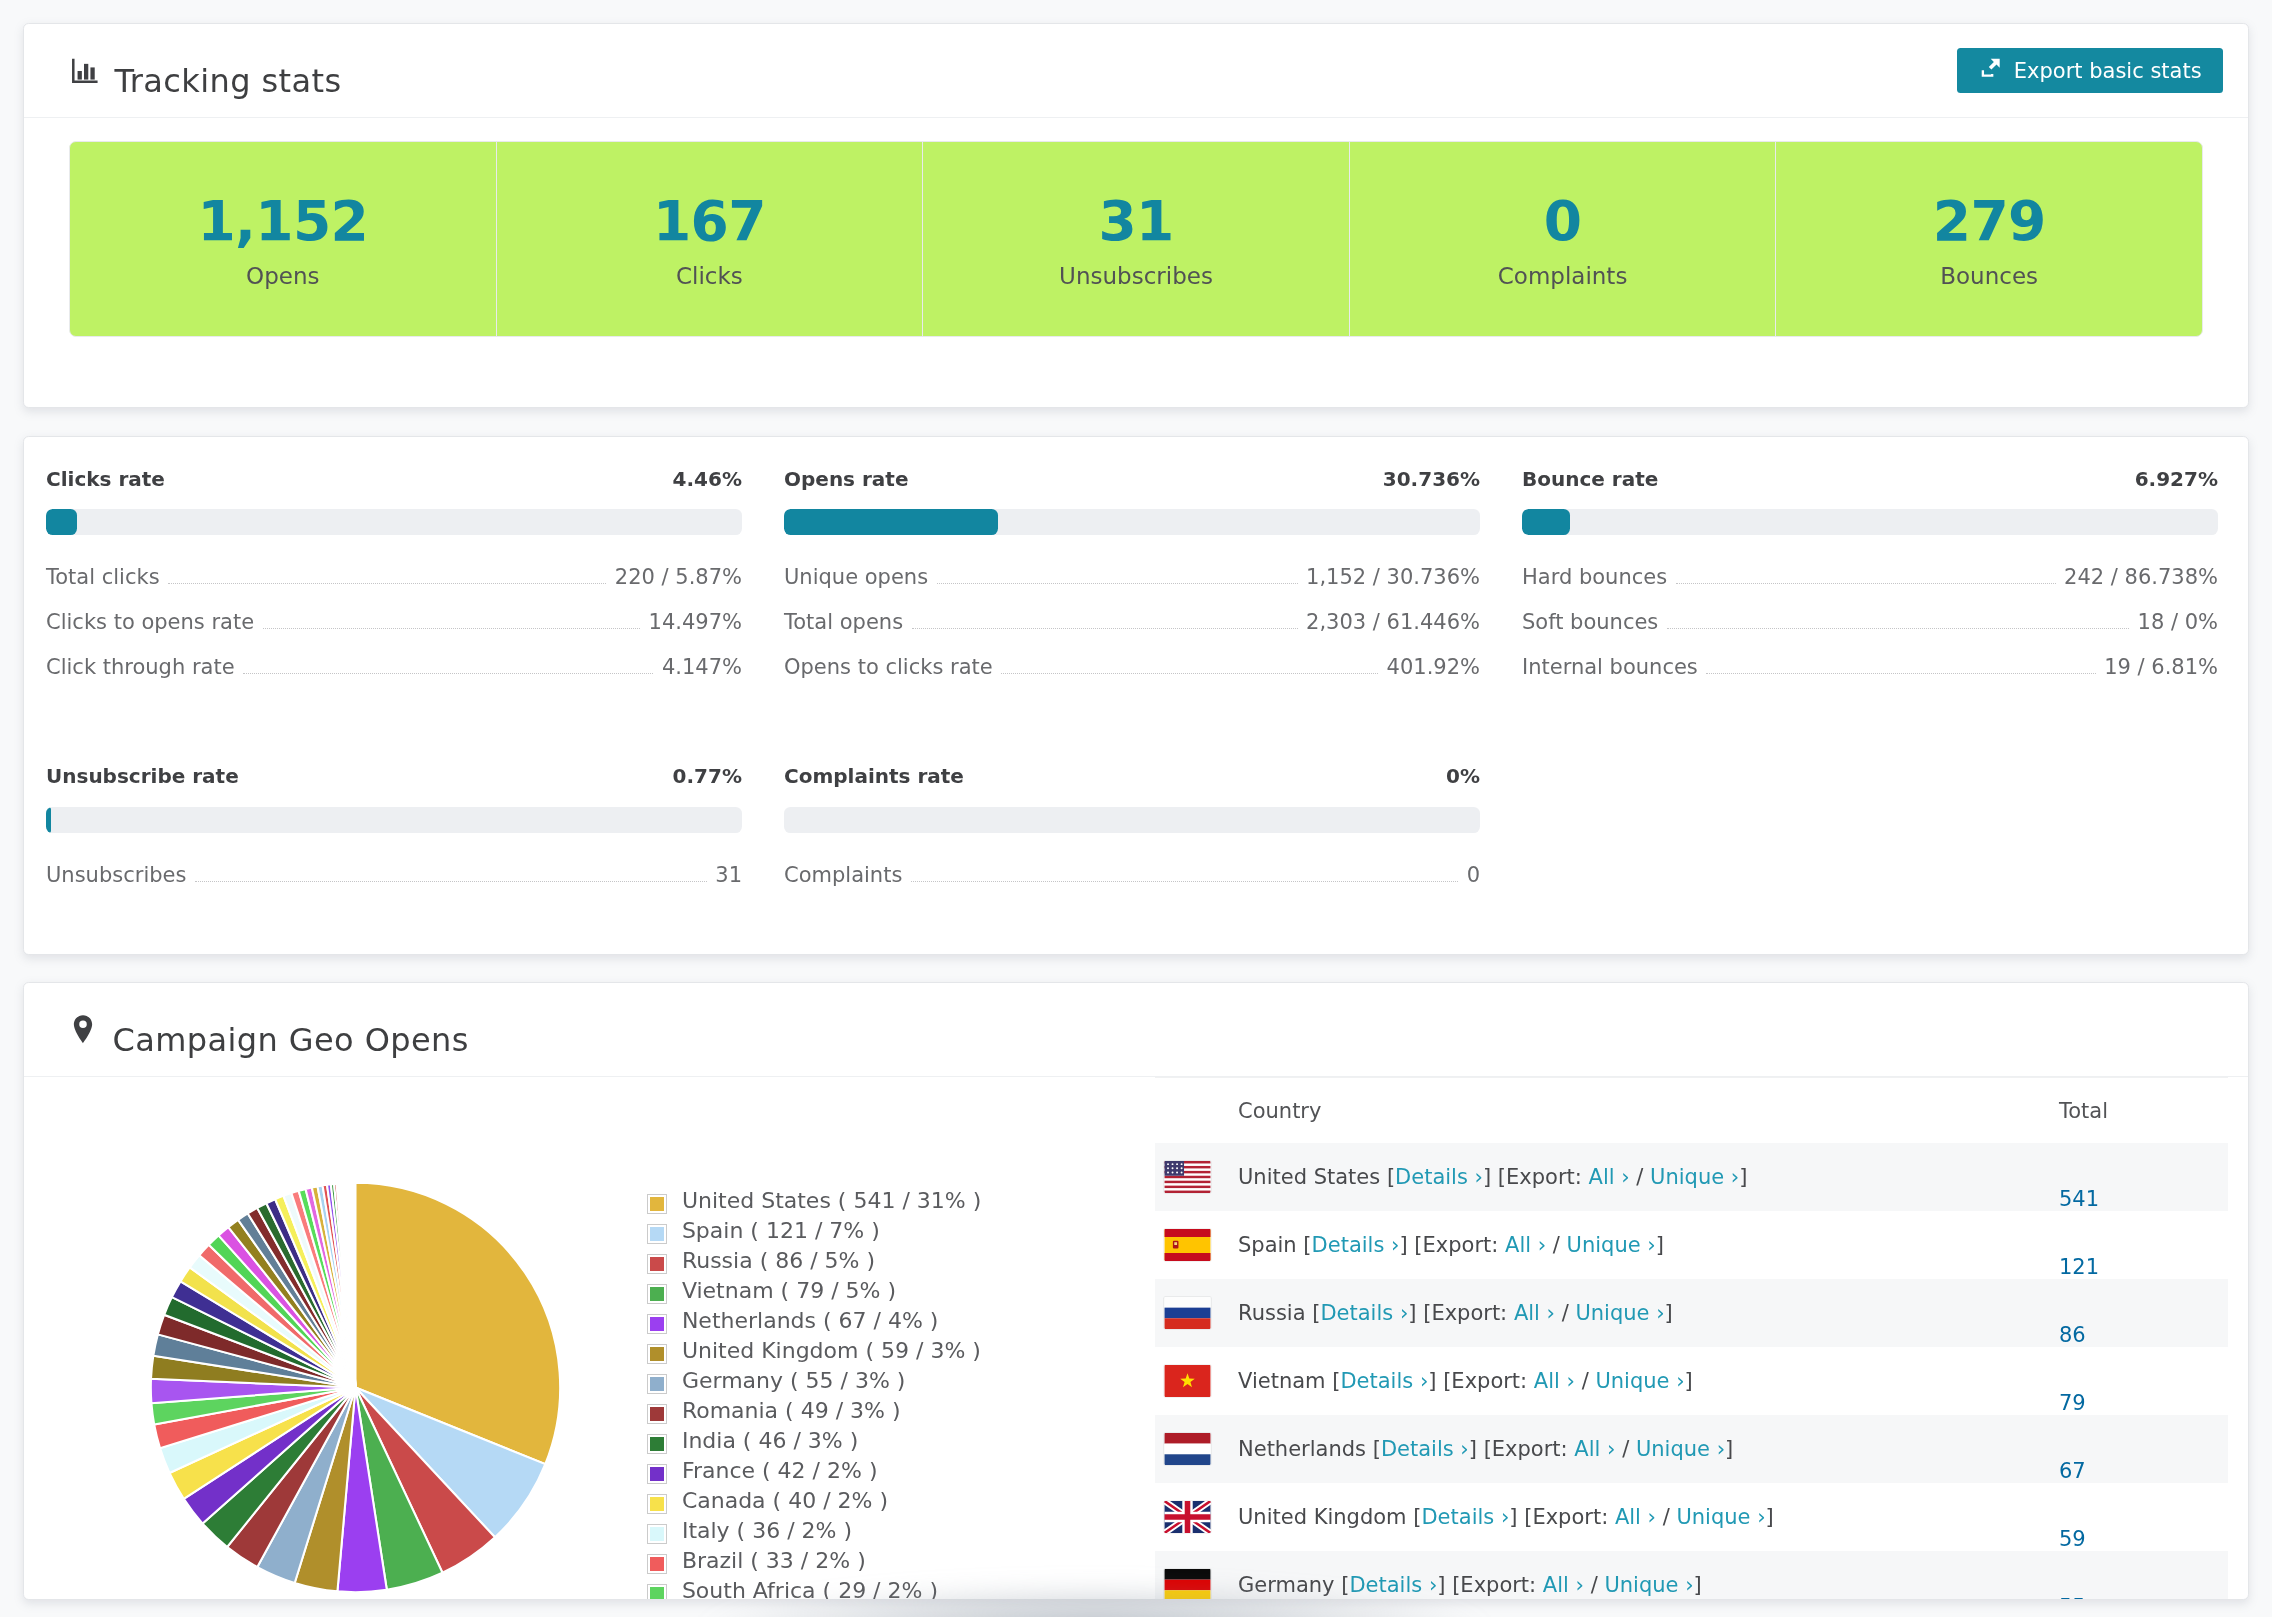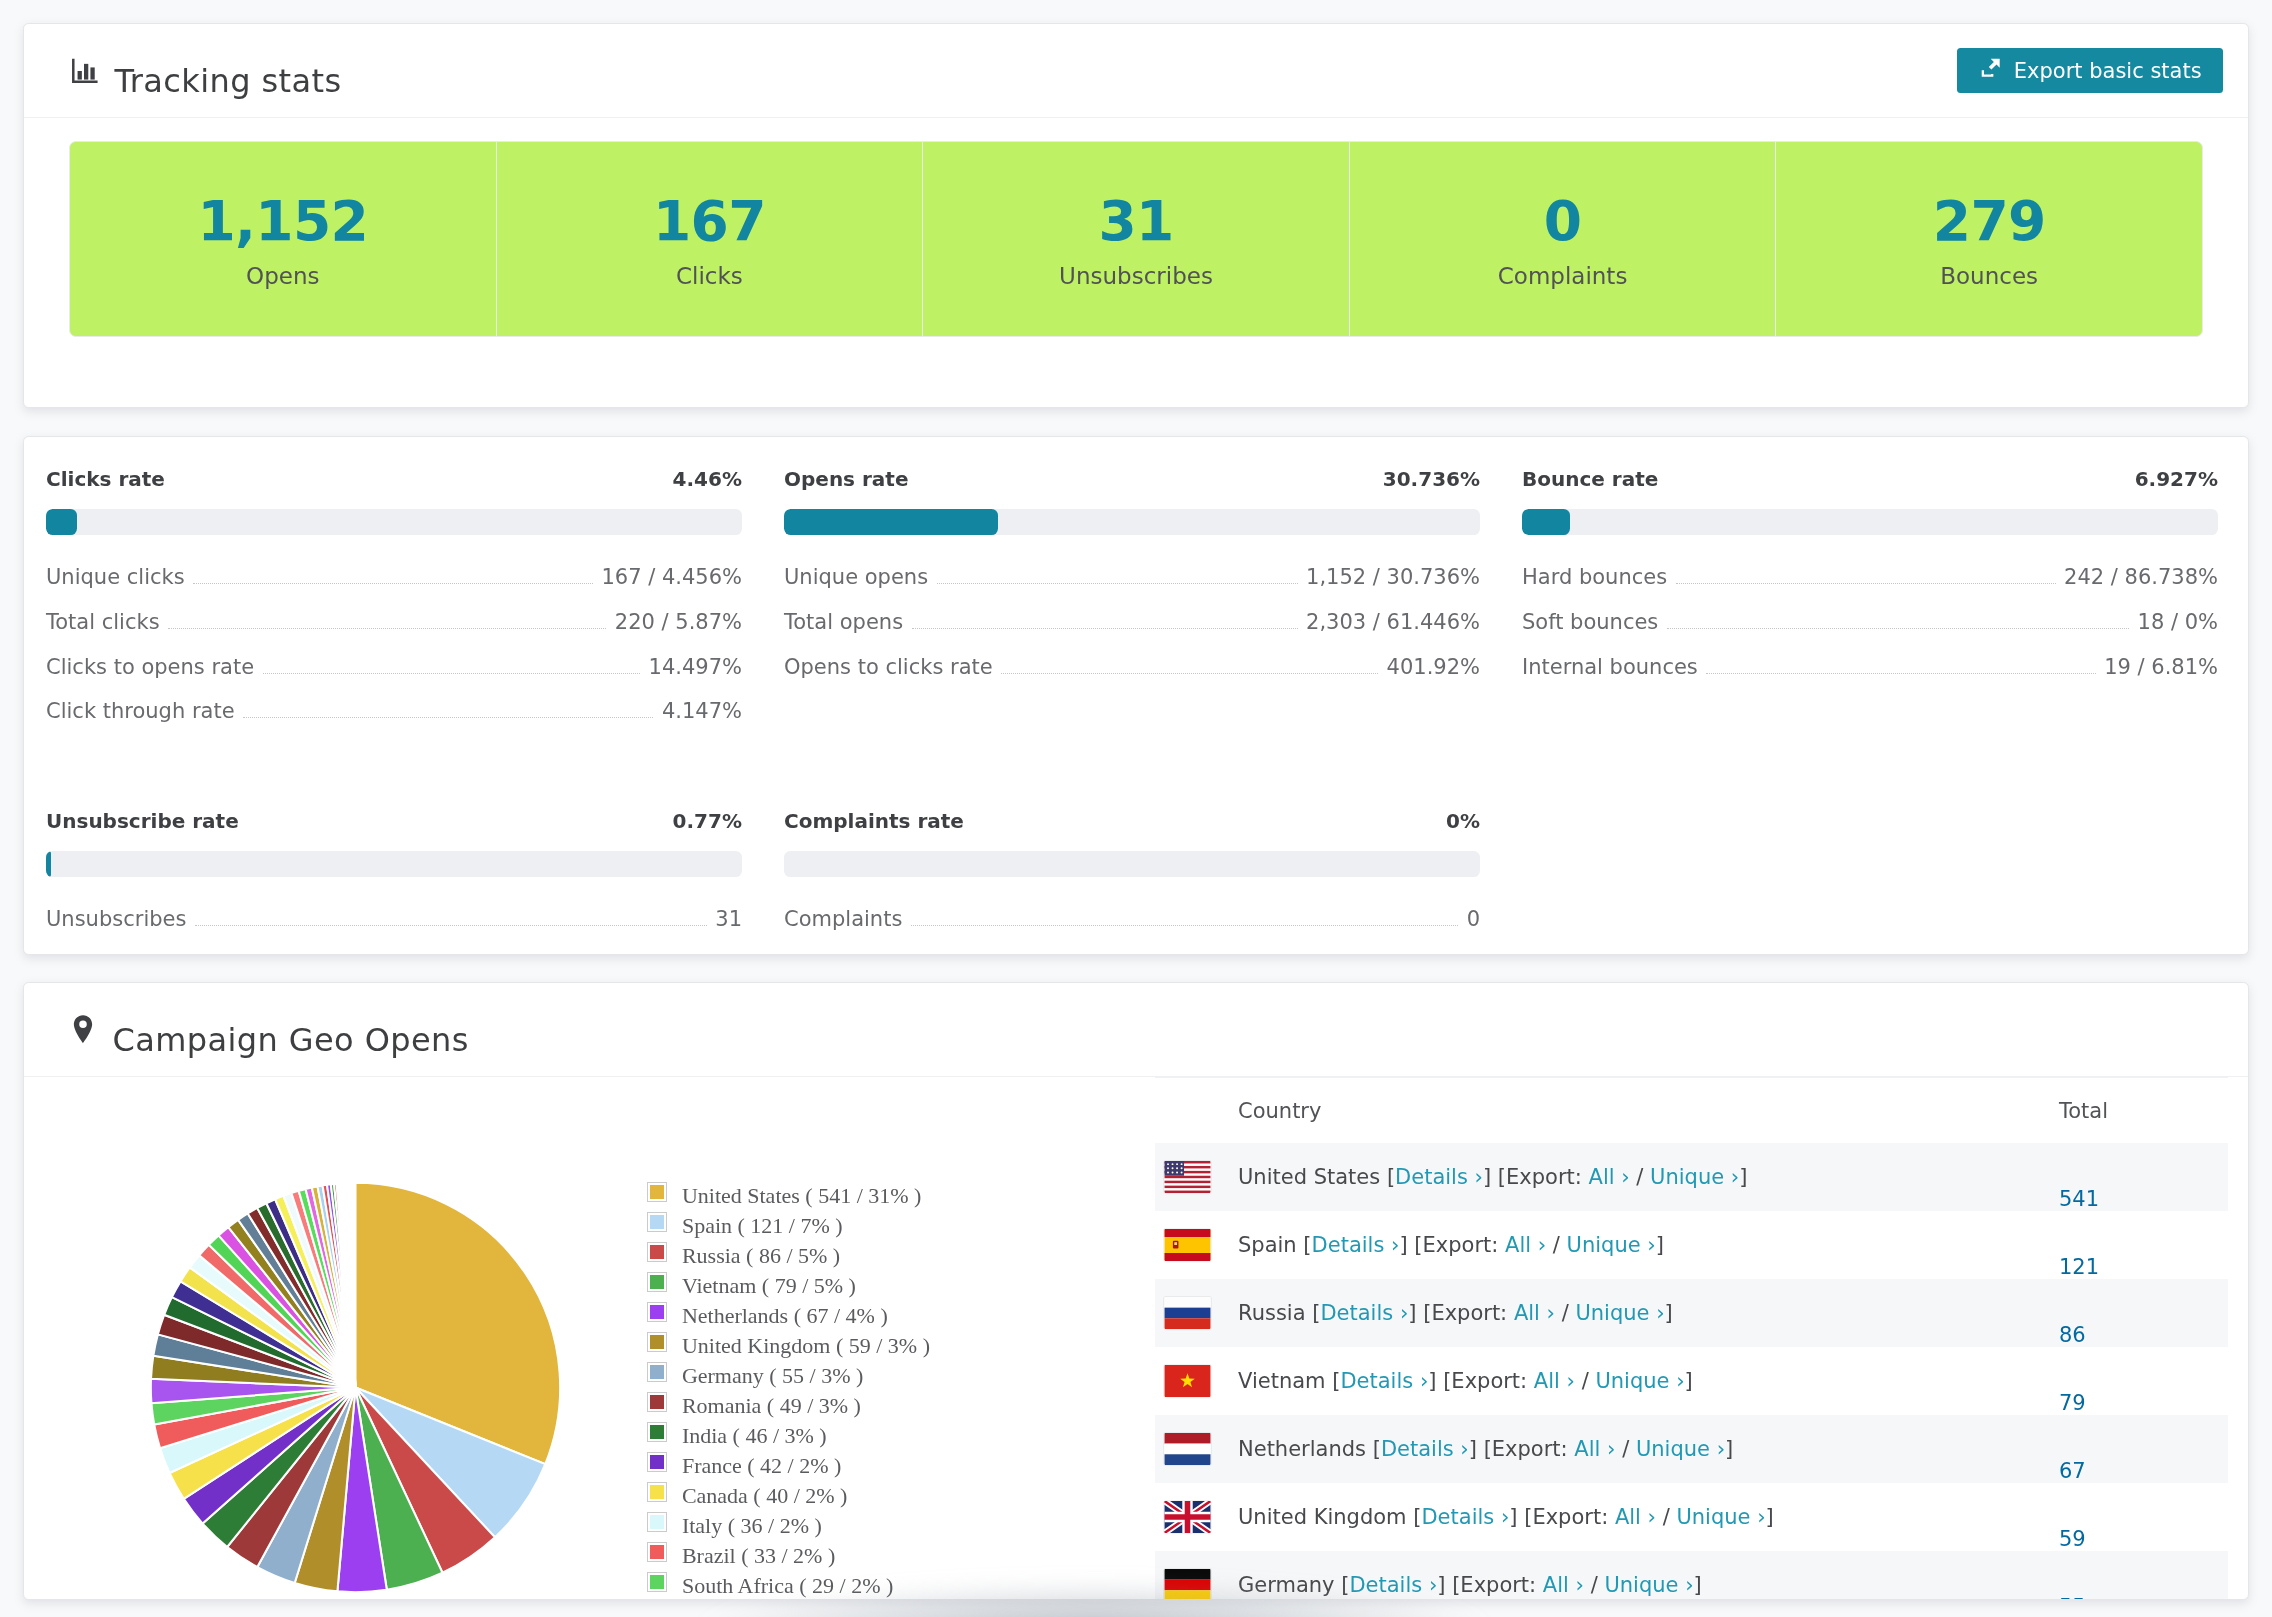--- a/index.html
+++ b/index.html
@@ -40,21 +40,21 @@
   .rate-bar { height:26px; background:#edeff2; border-radius:6.4px; margin:18.4px 0 30px; overflow:hidden; }
   .rate-fill { height:100%; background:#1286A0; border-radius:6.4px; }
   .rrow { display:flex; align-items:baseline; font-size:21px; color:#696a6d; margin-bottom:20px; }
   .rlead { flex:1; border-bottom:1.4px dotted #c5c5c7; margin:0 8.5px 5.6px; min-width:28px; }
   .rval { white-space:nowrap; }
 
   
   .geo-body { position:relative; height:524px; }
   #pie { position:absolute; left:120px; top:99px; }
   #legend { position:absolute; left:624px; top:106px; list-style:none; }
-  .legend-item { display:flex; align-items:flex-start; height:30px; font-size:22px; color:#5a5b5e;font-family:Liberation Serif, serif; }
+  .legend-item { display:flex; align-items:flex-end; height:30px; font-size:22px; color:#5a5b5e; }
   .swatch { width:18.4px; height:18.4px; border:2.1px solid #fff; outline:0.7px solid #cbcbcb;
             margin-right:15.5px; flex:none; }
 
   .geo-table { position:absolute; left:1131px; top:0; width:1073px; font-size:21px; }
   .geo-thead { position:relative; height:66px; border-top:0.7px solid #f0f1f2; color:#525356; }
   .geo-thead span { position:absolute; top:50%; transform:translateY(-50%); }
   .geo-thead .country-h { left:83px; }
   .geo-thead .total-h { left:904px; }
   .geo-row { position:relative; height:68px; }
   .geo-row:nth-child(odd) { background:#f6f7f8; }
@@ -123,25 +123,20 @@
   <section class="card card2">
     <div id="rates-grid">
         <div>
           <div class="rate-head">
        <span>Clicks rate</span>
        <span>4.46%</span>
           </div>
      <div class="rate-bar">
        <div class="rate-fill" style="width:4.46%"></div>
           </div>
-          <div class="rrow">
-       <span>Unique clicks</span>
-       <span class="rlead"></span>
-       <span class="rval">167 / 4.456%</span>
-     </div>
           <div class="rrow">
        <span>Total clicks</span>
        <span class="rlead"></span>
        <span class="rval">220 / 5.87%</span>
      </div>
           <div class="rrow">
        <span>Clicks to opens rate</span>
        <span class="rlead"></span>
        <span class="rval">14.497%</span>
      </div>

